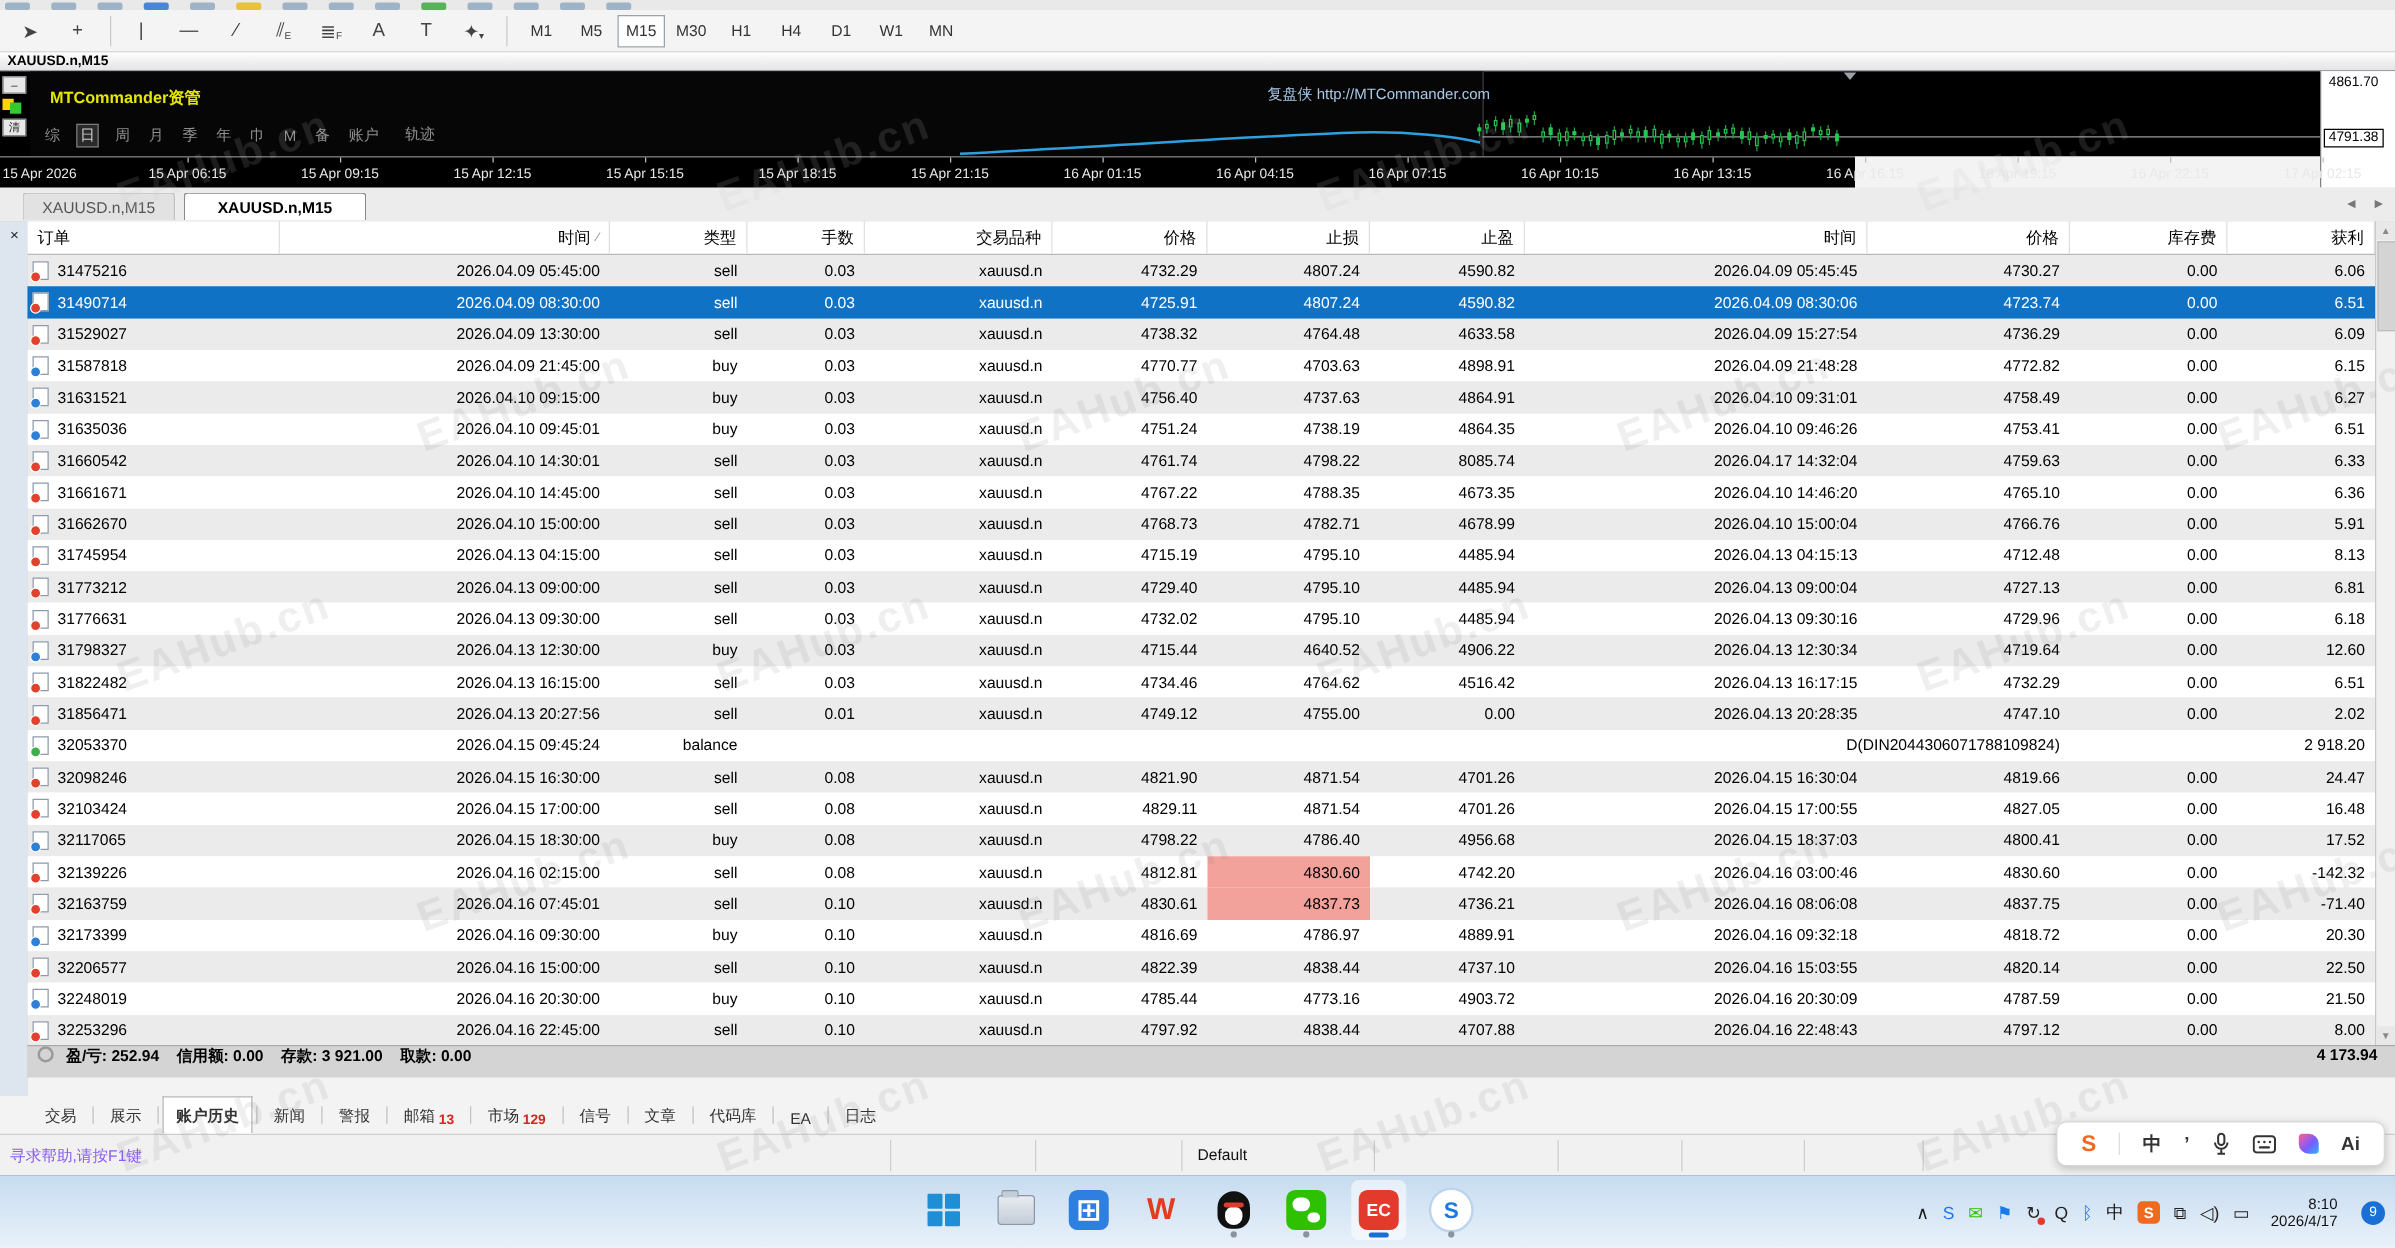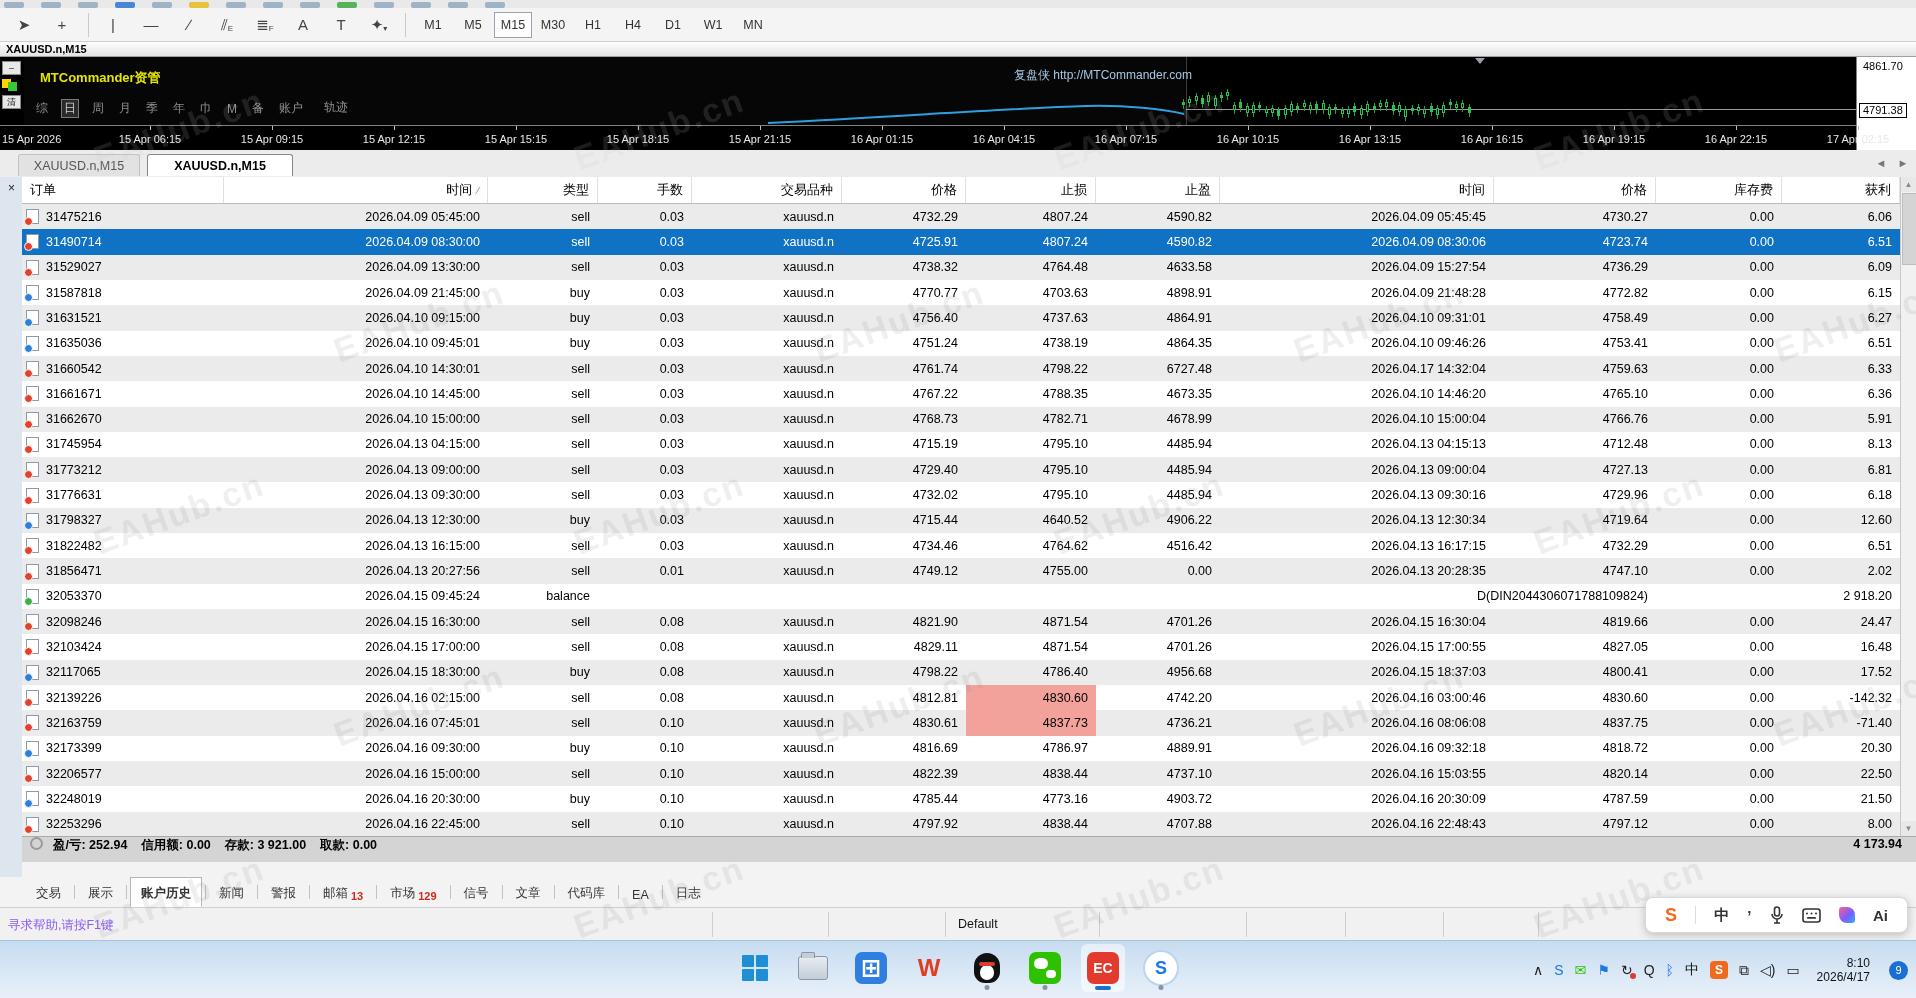--- a/index.html
+++ b/index.html
@@ -40,21 +40,21 @@
   #scroll-marker{left:1475px;top:1px;width:0;height:0;border-left:5px solid transparent;
                  border-right:5px solid transparent;border-top:6px solid #9aa0a6;}
   #candles{left:1180px;top:0;width:300px;height:68px;}
   .wick{position:absolute;width:1px;background:#1fa140;}
   .cbody{position:absolute;width:3px;border:1px solid #27c451;box-sizing:border-box;}
   #curve{left:766px;top:0;}
   #price-scale{left:1856px;top:15px;width:60px;height:93px;background:#fff;border-left:1px solid #808080;
                font-size:11px;}
   #scale-high{left:6px;top:3px;}
   #scale-cur{left:2px;top:46px;border:1px solid #000;background:#fff;padding:0 3px 1px 3px;}
-  #time-axis{left:0;top:83px;width:1856px;height:25px;background:#000;border-top:1px solid #808080;}
+  #time-axis{left:0;top:83px;width:1484px;height:25px;background:#000;border-top:1px solid #808080;}
   .tick{position:absolute;top:0;width:1px;height:4px;background:#bbb;}
   .tlabel{position:absolute;top:7px;font-size:11px;color:#e8e8e8;white-space:nowrap;transform:translateX(-50%);}
   .tlabel.first{transform:none;}
   
   #tab-row{left:0;top:150px;width:1916px;height:27px;background:#ececec;border-bottom:1px solid #bdbdbd;}
   .ctab{position:absolute;top:4px;height:22px;display:flex;align-items:center;padding:0 14px;
         font-size:12.5px;box-sizing:border-box;border:1px solid #c2c2c2;border-bottom:none;
         border-radius:3px 3px 0 0;background:#e2e2e2;color:#555;}
   .ctab.active{background:#fff;border-color:#8a8a8a;color:#000;font-weight:bold;}
   .tab-arrows{position:absolute;right:6px;top:6px;display:flex;gap:8px;}
@@ -474,21 +474,21 @@
         <div class="cell left">
           <span class="doc sell"></span>
           <span>31660542</span>
         </div>
         <div class="cell">2026.04.10 14:30:01</div>
         <div class="cell">sell</div>
         <div class="cell">0.03</div>
         <div class="cell">xauusd.n</div>
         <div class="cell">4761.74</div>
         <div class="cell">4798.22</div>
-        <div class="cell">6727.48</div>
+        <div class="cell">8085.74</div>
         <div class="cell">2026.04.17 14:32:04</div>
         <div class="cell">4759.63</div>
         <div class="cell">0.00</div>
         <div class="cell">6.33</div>
       </div>
       <div class="grid trow even">
         <div class="cell left">
           <span class="doc sell"></span>
           <span>31661671</span>
         </div>

